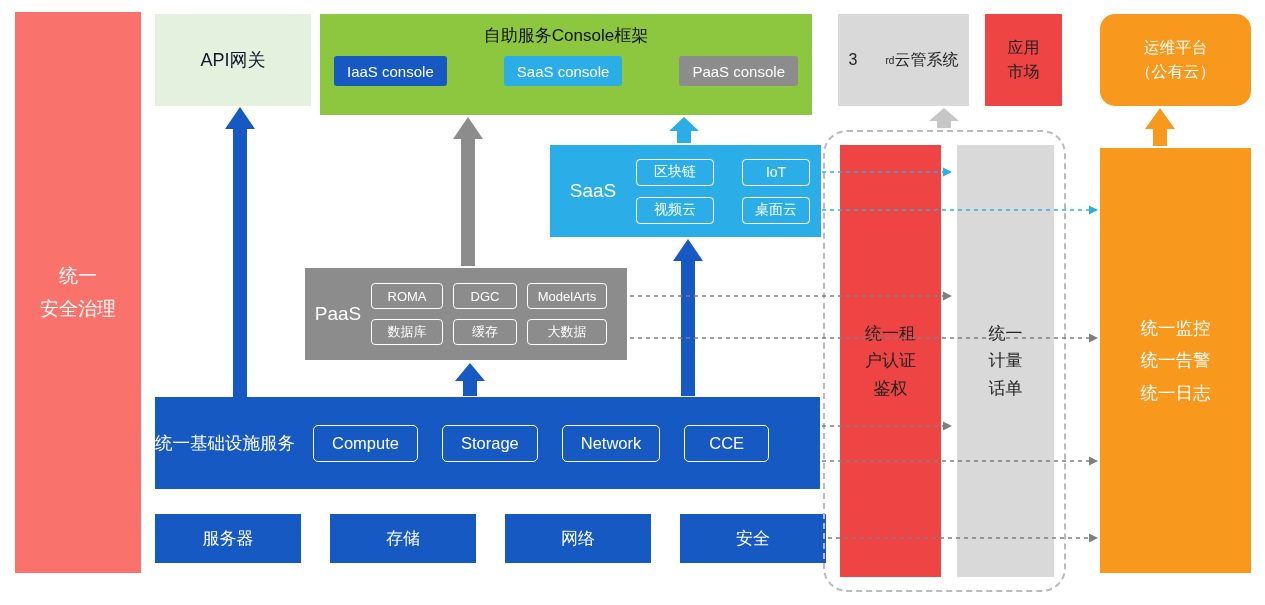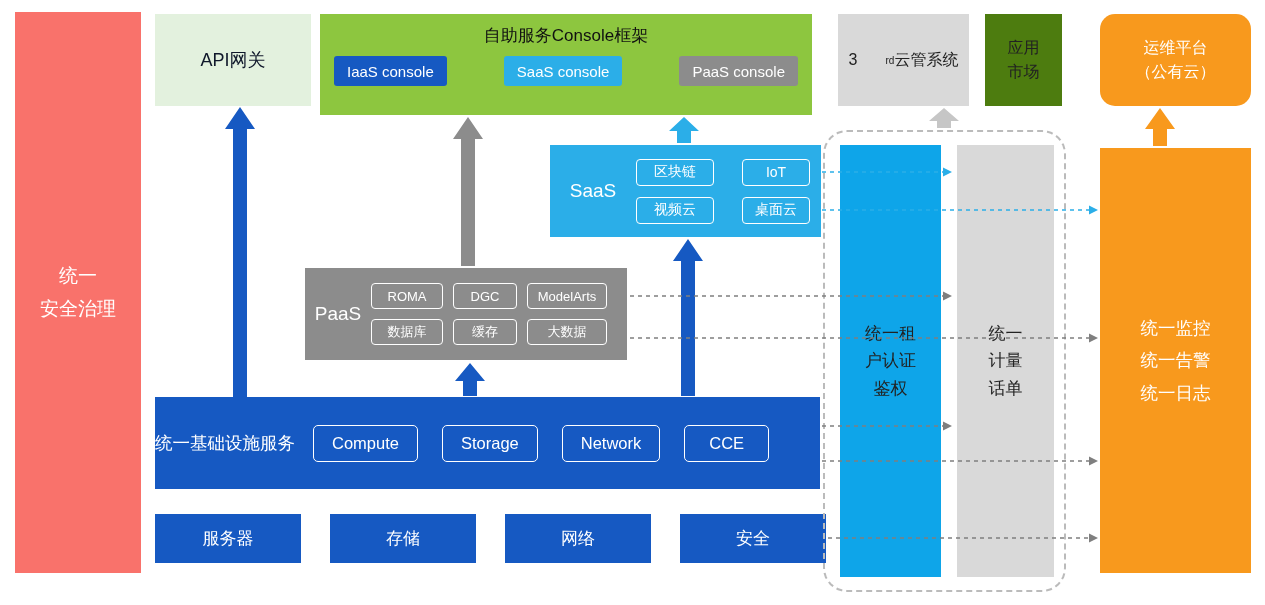--- a/index.html
+++ b/index.html
@@ -37,21 +37,21 @@
       <div class="console-chip" style="background:#8C8C8C;">PaaS console</div>
     </div>
   </div>
 
   <div class="box" style="left:838px; top:14px; width:131px; height:92px; background:#D9D9D9; color:#222222; font-size:16px;">
     <span>3</span>
       <sup style="font-size:10px;padding-left:28px;">rd</sup>
       <span>云管系统</span>
   </div>
 
-  <div class="box pre" style="left:985px; top:14px; width:77px; height:92px; background:#4d7c0f; color:#222222; font-size:16px; line-height:1.5;">应用
+  <div class="box pre" style="left:985px; top:14px; width:77px; height:92px; background:#ef4444; color:#222222; font-size:16px; line-height:1.5;">应用
 市场</div>
 
   <div class="box pre" style="left:1100px; top:14px; width:151px; height:92px; background:#F8991D; color:#ffffff; font-size:16px; line-height:1.5;border-radius:15px;">运维平台
 （公有云）</div>
 
   <div class="abs" style="left:550px; top:145px; width:271px; height:92px; background:#2BAEE8; display:flex; align-items:center;">
     <div style="color:#ffffff; font-size:19px; width:86px; text-align:center;">SaaS</div>
     <div style="display:grid; grid-template-columns:78px 68px; gap:11px 28px;">
       <div class="chip" style="height:27px; font-size:14px;">区块链</div>
       <div class="chip" style="height:27px; font-size:14px;">IoT</div>
@@ -82,21 +82,21 @@
     </div>
   </div>
 
   <div class="box" style="left:155px; top:514px; width:146px; height:49px; background:#1659C2; color:#ffffff; font-size:17px;">服务器</div>
   <div class="box" style="left:330px; top:514px; width:146px; height:49px; background:#1659C2; color:#ffffff; font-size:17px;">存储</div>
   <div class="box" style="left:505px; top:514px; width:146px; height:49px; background:#1659C2; color:#ffffff; font-size:17px;">网络</div>
   <div class="box" style="left:680px; top:514px; width:146px; height:49px; background:#1659C2; color:#ffffff; font-size:17px;">安全</div>
 
   <div class="abs" style="left:823px; top:130px; width:243px; height:462px; border:2px dashed #BBBBBB; border-radius:24px;"></div>
 
-  <div class="box pre" style="left:840px; top:145px; width:101px; height:432px; background:#0ea5e9; color:#222222; font-size:17px; line-height:1.6;font-family:Liberation Serif, serif;">统一租
+  <div class="box pre" style="left:840px; top:145px; width:101px; height:432px; background:#ef4444; color:#222222; font-size:17px; line-height:1.6;font-family:Liberation Serif, serif;">统一租
 户认证
 鉴权</div>
 
   <div class="box pre" style="left:957px; top:145px; width:97px; height:432px; background:#D9D9D9; color:#222222; font-size:17px; line-height:1.6;">统一
 计量
 话单</div>
 
   <div class="box" style="left:1100px; top:148px; width:151px; height:425px; background:#F8991D; color:#ffffff; font-size:17.5px; flex-direction:column; line-height:1.85;">
     <div>统一监控</div>
     <div>统一告警</div>

